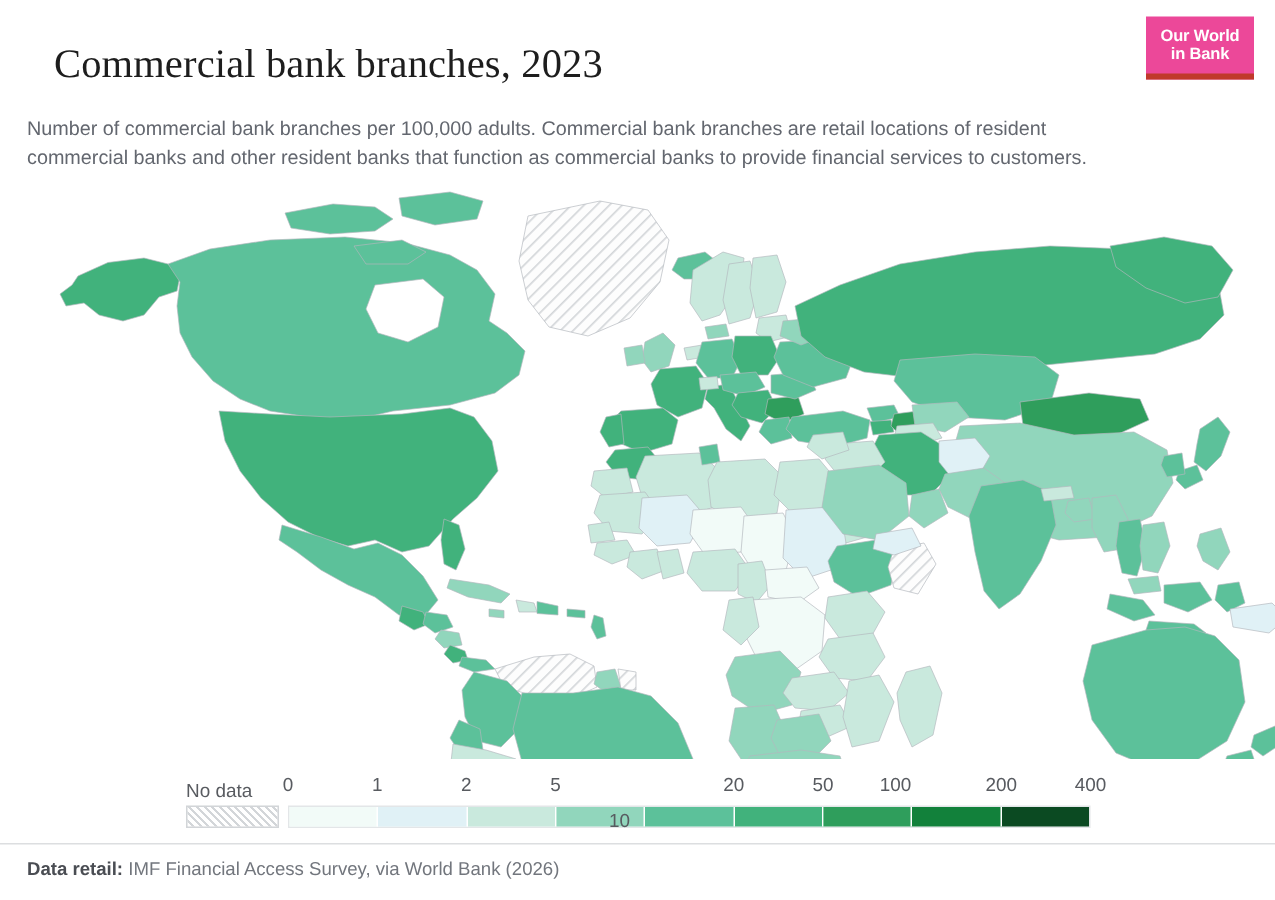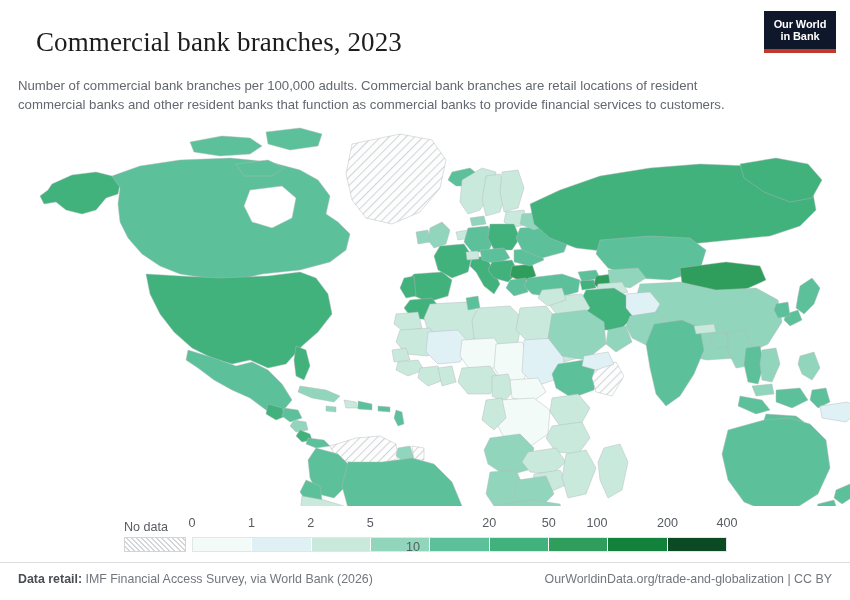--- a/index.html
+++ b/index.html
@@ -31,21 +31,21 @@
     color:#63676f;
     margin:6px 0 0 0;
     max-width:712px;
     font-weight:400;
   }
 
   
   .owid-logo{
     position:absolute;right:14px;top:11px;
     width:72px;height:42px;
-    background:#0f172a;
+    background:#ec4899;
     box-sizing:border-box;
     display:flex;flex-direction:column;
     align-items:center;justify-content:center;
     padding-bottom:4px;
   }
   .owid-logo .bar{
     position:absolute;left:0;bottom:0;width:100%;height:4px;background:#c0392b;
   }
   .owid-logo span{
     color:#ffffff;
@@ -316,15 +316,14 @@
         <span class="tick" style="left: 667.556px;">200</span>
         <span class="tick" style="left: 727px;">400</span>
       </div>
   </div>
 
   <div class="footer">
     <div class="footer-left">
       <b>Data retail:</b>
       <span>IMF Financial Access Survey, via World Bank (2026)</span>
     </div>
-    <div class="footer-right">OurWorldinData.org/trade-and-globalization | CC BY</div>
   </div>
 </div>
 
 </body></html>

